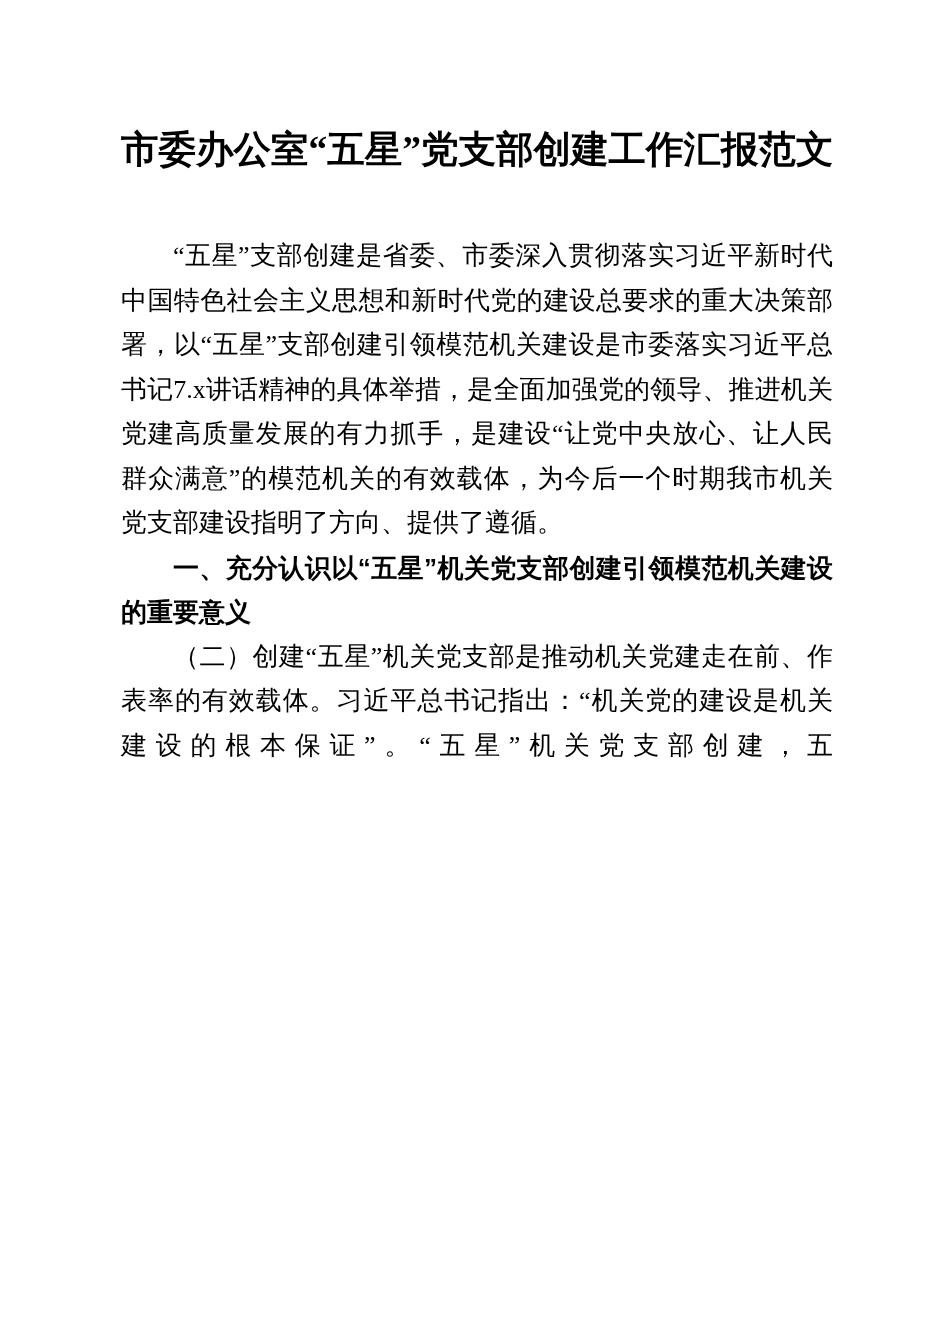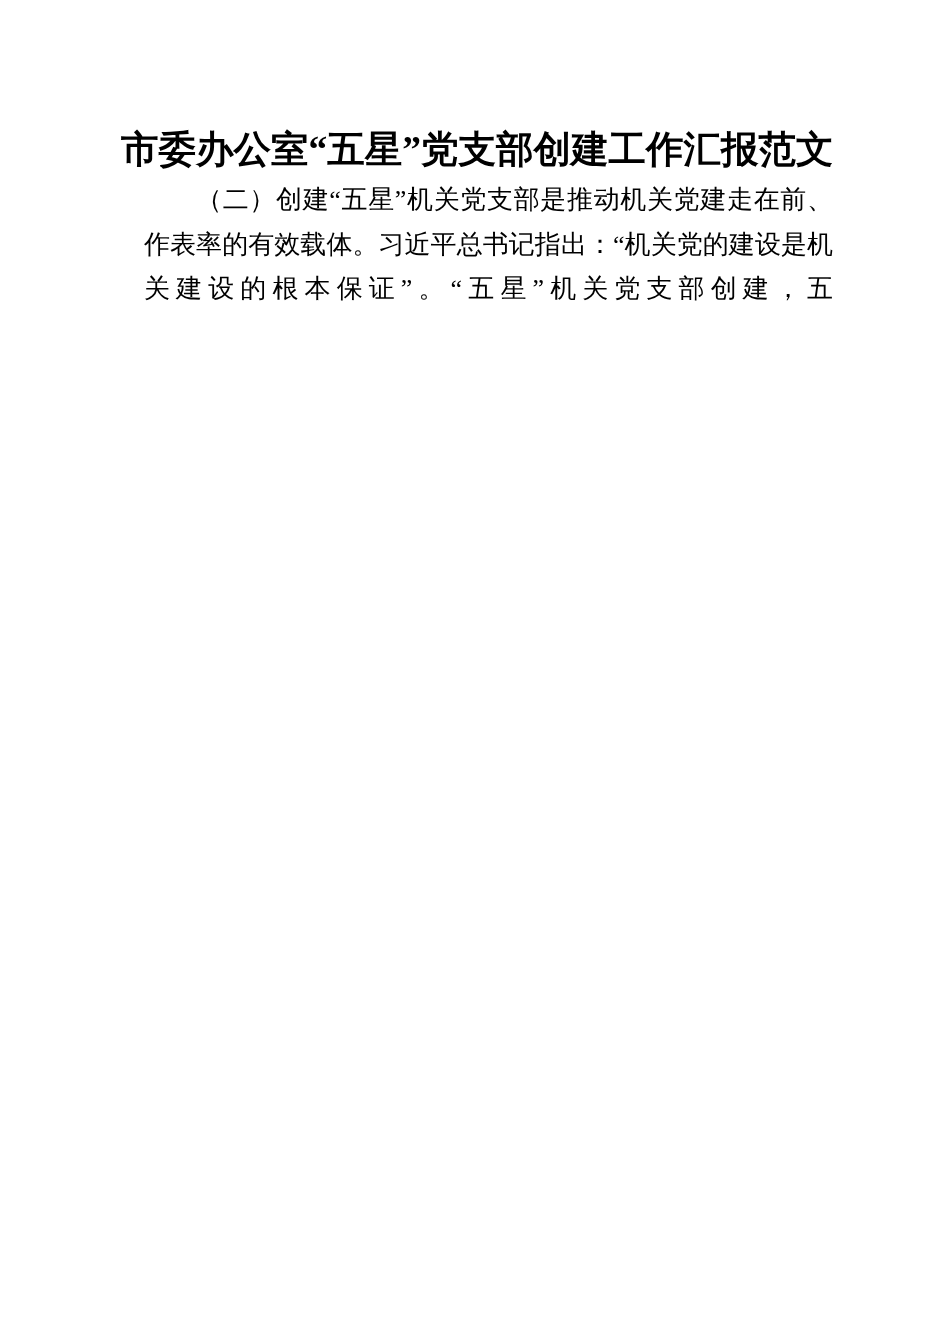--- a/index.html
+++ b/index.html
@@ -46,26 +46,27 @@
     font-weight: bold;
     font-size: 26px;
     line-height: 44.5px;
     text-align: justify;
     text-indent: 2em;
     color: #000000;
   }
   .para.continued {
     
     text-align-last: justify;
-    margin-left: 23px;
   }
 </style>
 </head>
 <body>
 
 <div class="page">
   <h1 class="doc-title">市委办公室“五星”党支部创建工作汇报范文</h1>
 
+  <p class="para first">“五星”支部创建是省委、市委深入贯彻落实习近平新时代中国特色社会主义思想和新时代党的建设总要求的重大决策部署，以“五星”支部创建引领模范机关建设是市委落实习近平总书记7.x讲话精神的具体举措，是全面加强党的领导、推进机关党建高质量发展的有力抓手，是建设“让党中央放心、让人民群众满意”的模范机关的有效载体，为今后一个时期我市机关党支部建设指明了方向、提供了遵循。</p>
 
+  <h2 class="section-heading">一、充分认识以“五星”机关党支部创建引领模范机关建设的重要意义</h2>
 
 
   <p class="para continued">（二）创建“五星”机关党支部是推动机关党建走在前、作表率的有效载体。习近平总书记指出：“机关党的建设是机关建设的根本保证”。“五星”机关党支部创建，五</p>
 </div>
 
 </body></html>

